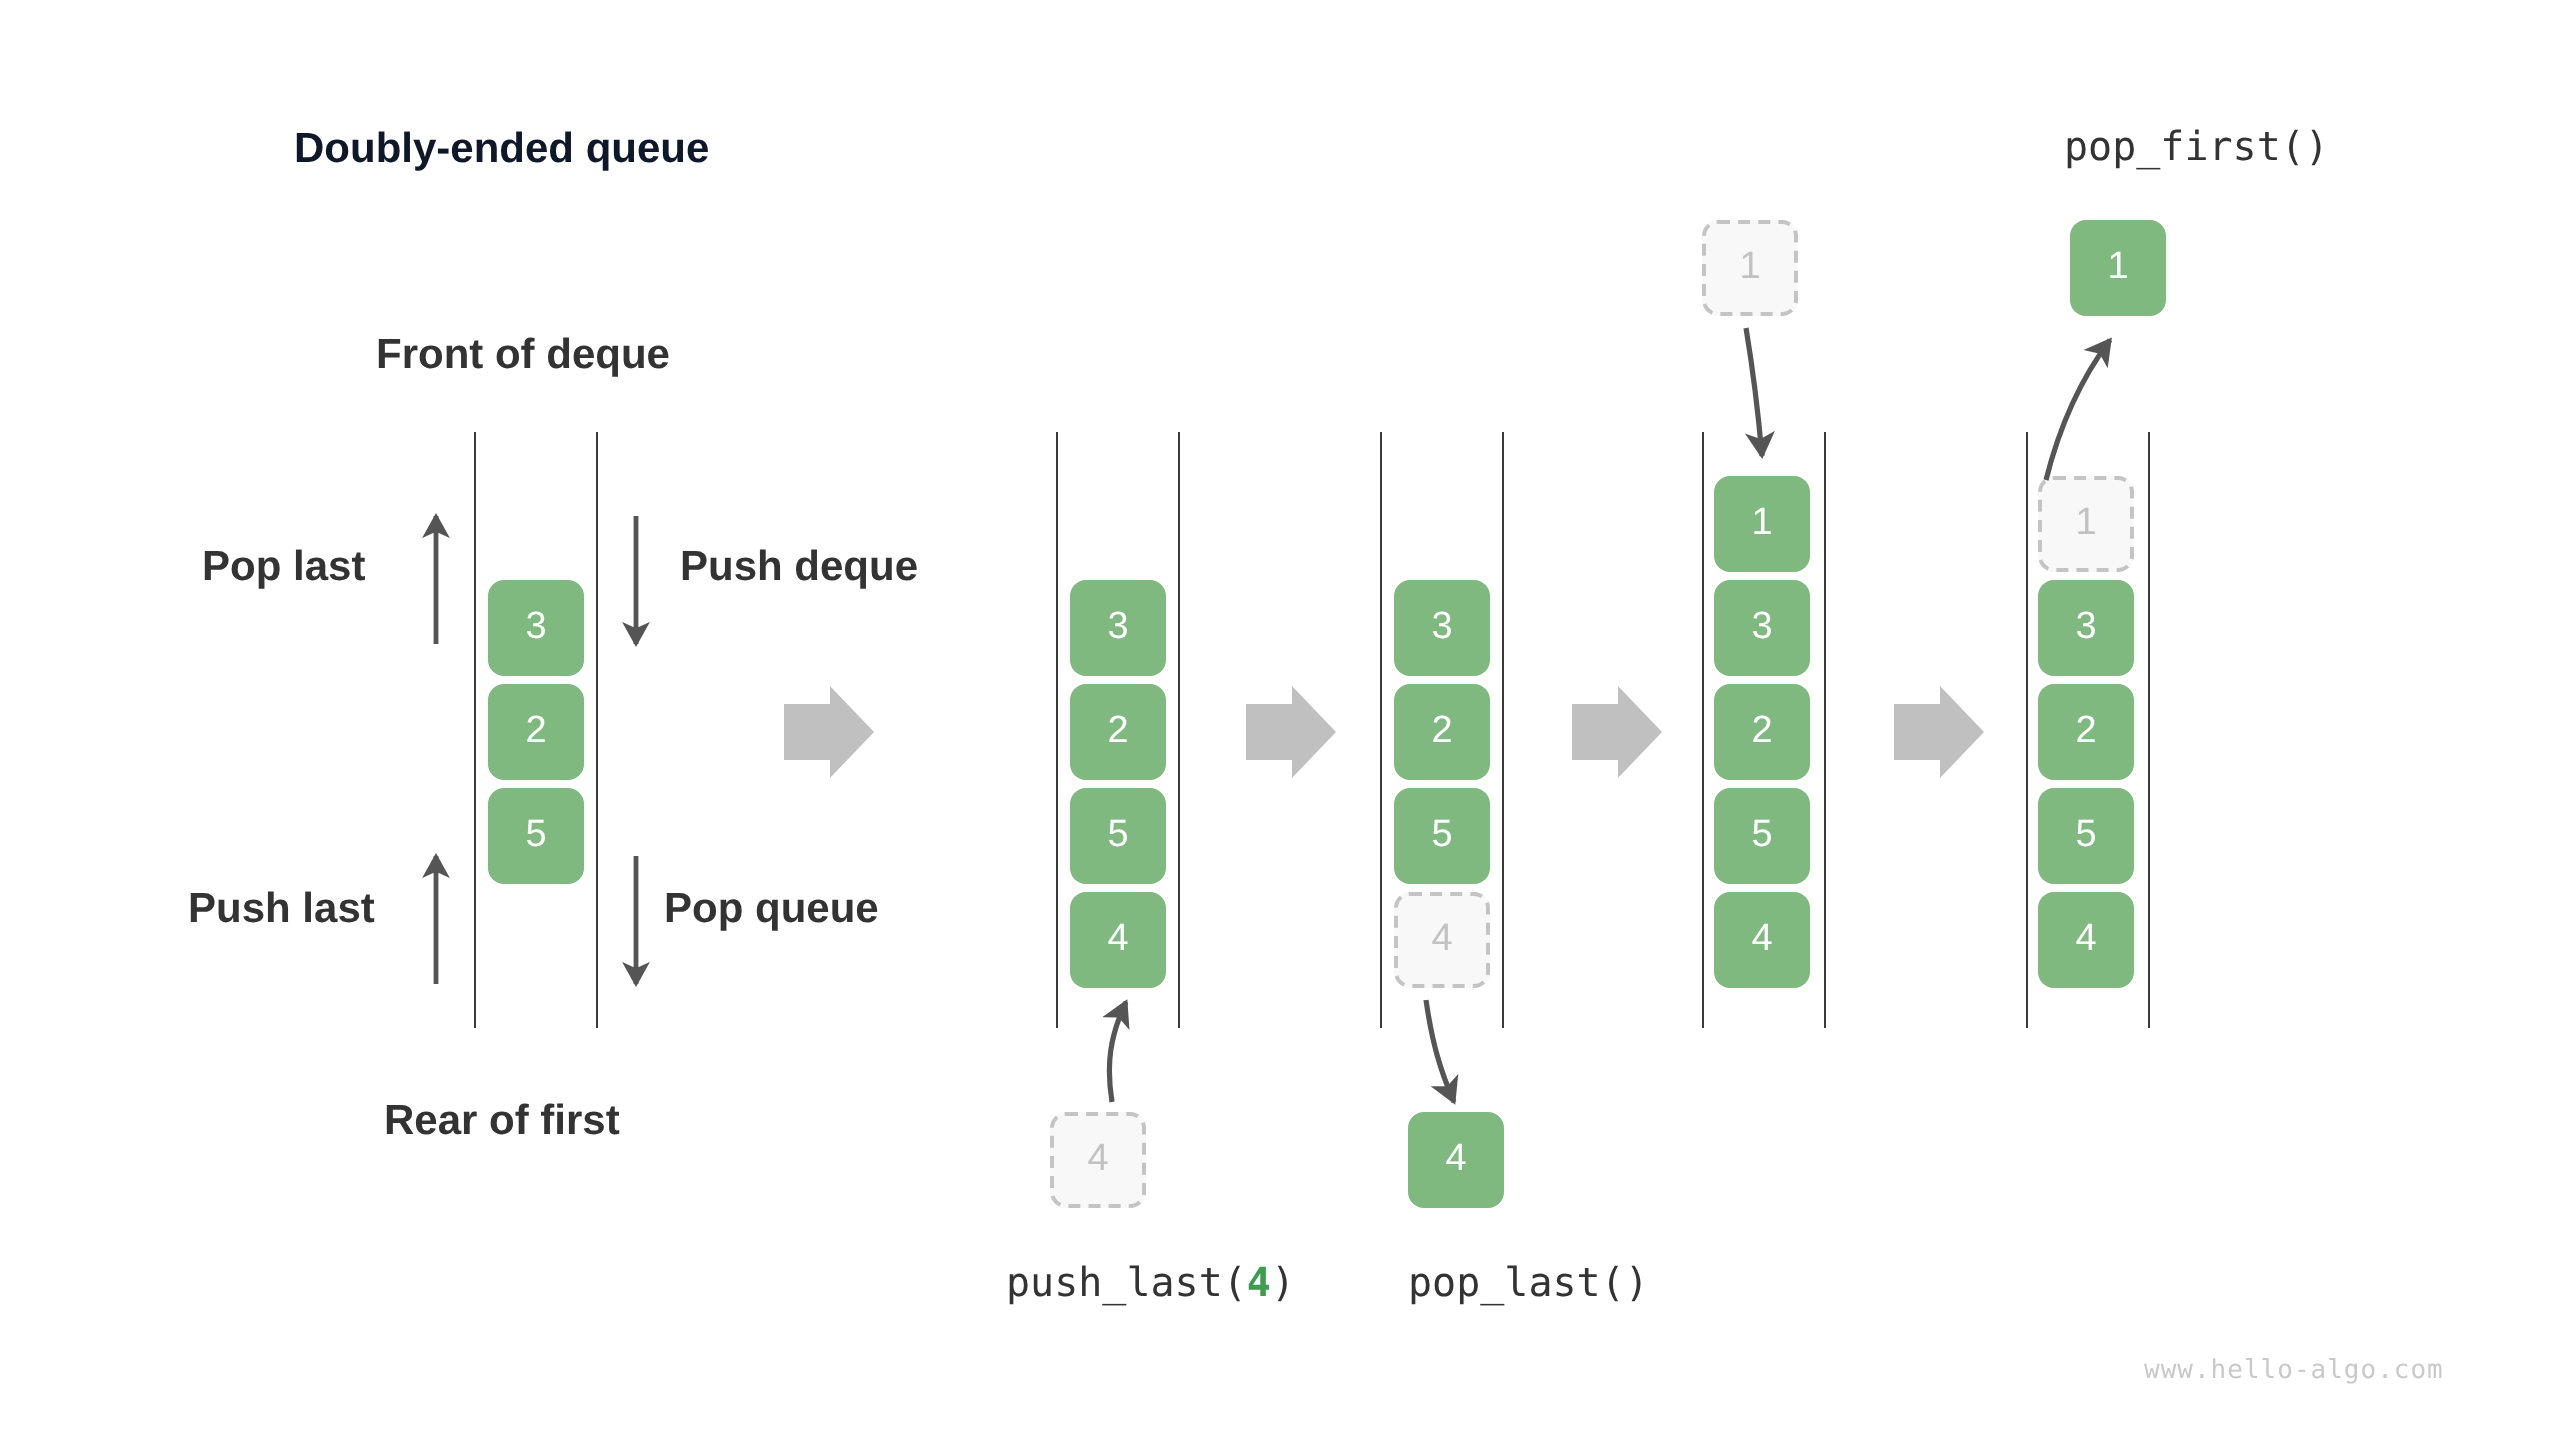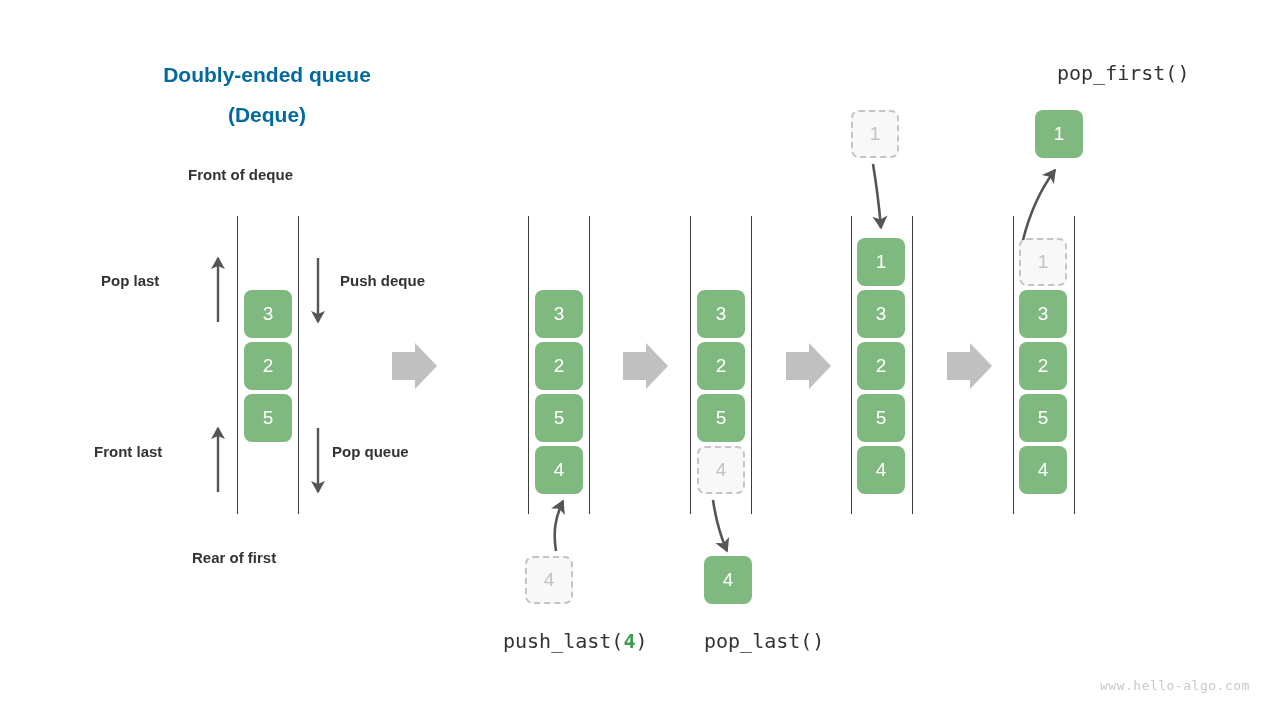--- a/index.html
+++ b/index.html
@@ -9,31 +9,31 @@
     font-family:"Liberation Sans", sans-serif;
     overflow:hidden;
     position:relative;
   }
   #stage{position:absolute;left:0;top:0;width:1280px;height:720px;}
 
   .abs{position:absolute;}
 
   
   .title{
-    color:#0369a1;
+    color:#0f172a;
     font-weight:bold;
     font-size:21px;
-    text-align:center;
+    text-align:left;
     line-height:40px;
     letter-spacing:0px;
   }
   .lbl-bold{
     color:#333333;
     font-weight:bold;
-    font-size:15px;
+    font-size:21px;
     white-space:nowrap;
   }
   .mono{
     font-family:"DejaVu Sans Mono","Liberation Mono",monospace;
     font-size:20px;
     color:#333333;
     white-space:nowrap;
   }
   .mono .arg{color:#3e9c50;font-weight:bold;}
   .watermark{
@@ -70,35 +70,34 @@
 
   
   #arrows{position:absolute;left:0;top:0;width:1280px;height:720px;pointer-events:none;}
 </style>
 </head>
 <body>
 
 <div id="stage">
 
   <div class="abs title" style="left:147px;top:55px;width:240px;">Doubly-ended queue</div>
-  <div class="abs title" style="left:147px;top:95px;width:240px;">(Deque)</div>
 
   <div class="abs lbl-bold" style="left:188px;top:166px;">Front of deque</div>
   <div class="abs lbl-bold" style="left:192px;top:549px;">Rear of first</div>
 
   <div class="abs rail" style="left:237px;top:216px;height:298px;"></div>
   <div class="abs rail" style="left:298px;top:216px;height:298px;"></div>
 
   <div class="abs cell solid" style="left:244px;top:290px;">3</div>
   <div class="abs cell solid" style="left:244px;top:342px;">2</div>
   <div class="abs cell solid" style="left:244px;top:394px;">5</div>
 
   <div class="abs lbl-bold" style="left:101px;top:272px;">Pop last</div>
   <div class="abs lbl-bold" style="left:340px;top:272px;">Push deque</div>
-  <div class="abs lbl-bold" style="left:94px;top:443px;">Front last</div>
+  <div class="abs lbl-bold" style="left:94px;top:443px;">Push last</div>
   <div class="abs lbl-bold" style="left:332px;top:443px;">Pop queue</div>
 
   <div class="abs rail" style="left:528px;top:216px;height:298px;"></div>
   <div class="abs rail" style="left:589px;top:216px;height:298px;"></div>
   <div class="abs cell solid" style="left:535px;top:290px;">3</div>
   <div class="abs cell solid" style="left:535px;top:342px;">2</div>
   <div class="abs cell solid" style="left:535px;top:394px;">5</div>
   <div class="abs cell solid" style="left:535px;top:446px;">4</div>
   <div class="abs cell ghost" style="left:525px;top:556px;">4</div>
 
@@ -121,28 +120,28 @@
 
   <div class="abs rail" style="left:1013px;top:216px;height:298px;"></div>
   <div class="abs rail" style="left:1074px;top:216px;height:298px;"></div>
   <div class="abs cell solid" style="left:1035px;top:110px;">1</div>
   <div class="abs cell ghost" style="left:1019px;top:238px;">1</div>
   <div class="abs cell solid" style="left:1019px;top:290px;">3</div>
   <div class="abs cell solid" style="left:1019px;top:342px;">2</div>
   <div class="abs cell solid" style="left:1019px;top:394px;">5</div>
   <div class="abs cell solid" style="left:1019px;top:446px;">4</div>
 
-  <div class="abs mono" style="left:1057px;top:61px;text-align:center;">pop_first()</div>
+  <div class="abs mono" style="left:1032px;top:61px;text-align:center;">pop_first()</div>
 
   <div class="abs mono" style="left:503px;top:629px;">
     <span>push_last(</span><span class="arg">4</span><span>)</span>
   </div>
   <div class="abs mono" style="left:704px;top:629px;">pop_last()</div>
 
-  <div class="abs watermark" style="left:1072px;top:678px;margin-left:28px;">www.hello-algo.com</div>
+  <div class="abs watermark" style="left:1072px;top:678px;">www.hello-algo.com</div>
 
   <svg id="arrows" viewBox="0 0 1280 720">
     <defs>
       <marker id="thinhead" markerWidth="7" markerHeight="7" refX="4.6" refY="3.3" orient="auto" markerUnits="strokeWidth">
         <path d="M0,0.4 L5.2,3.3 L0,6.2 L1.3,3.3 Z" fill="#555555"></path>
       </marker>
     </defs>
 
     <line x1="218" y1="322" x2="218" y2="258" stroke="#555555" stroke-width="2.4" marker-end="url(#thinhead)"></line>
 

